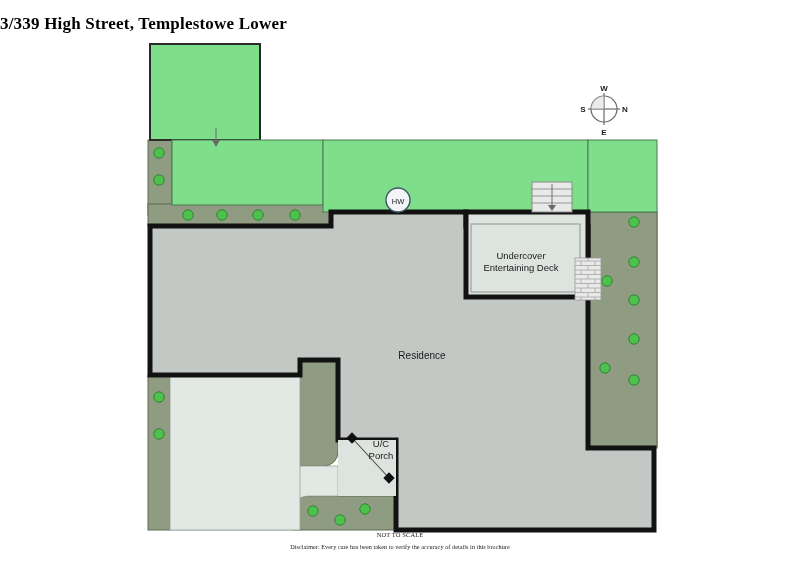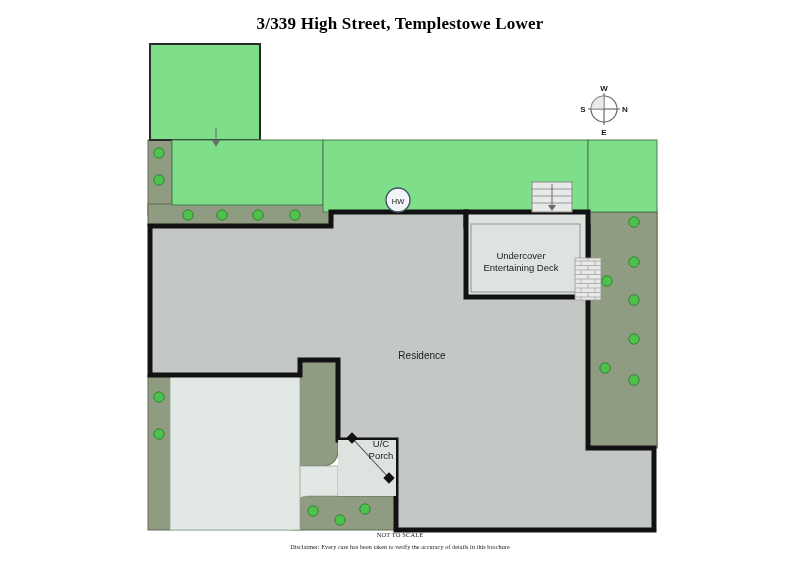--- a/index.html
+++ b/index.html
@@ -12,21 +12,21 @@
     height: 566px;
     position: relative;
     font-family: "Liberation Sans", sans-serif;
     overflow: hidden;
   }
   #page-title {
     position: absolute;
     top: 14px;
     left: 0;
     width: 800px;
-    text-align: center;
+    text-align: left;
     font-family: "Liberation Serif", serif;
     font-weight: bold;
     font-size: 17px;
     color: #000000;
     letter-spacing: 0.2px;
   }
   #plan-canvas {
     position: absolute;
     top: 0;
     left: 0;

